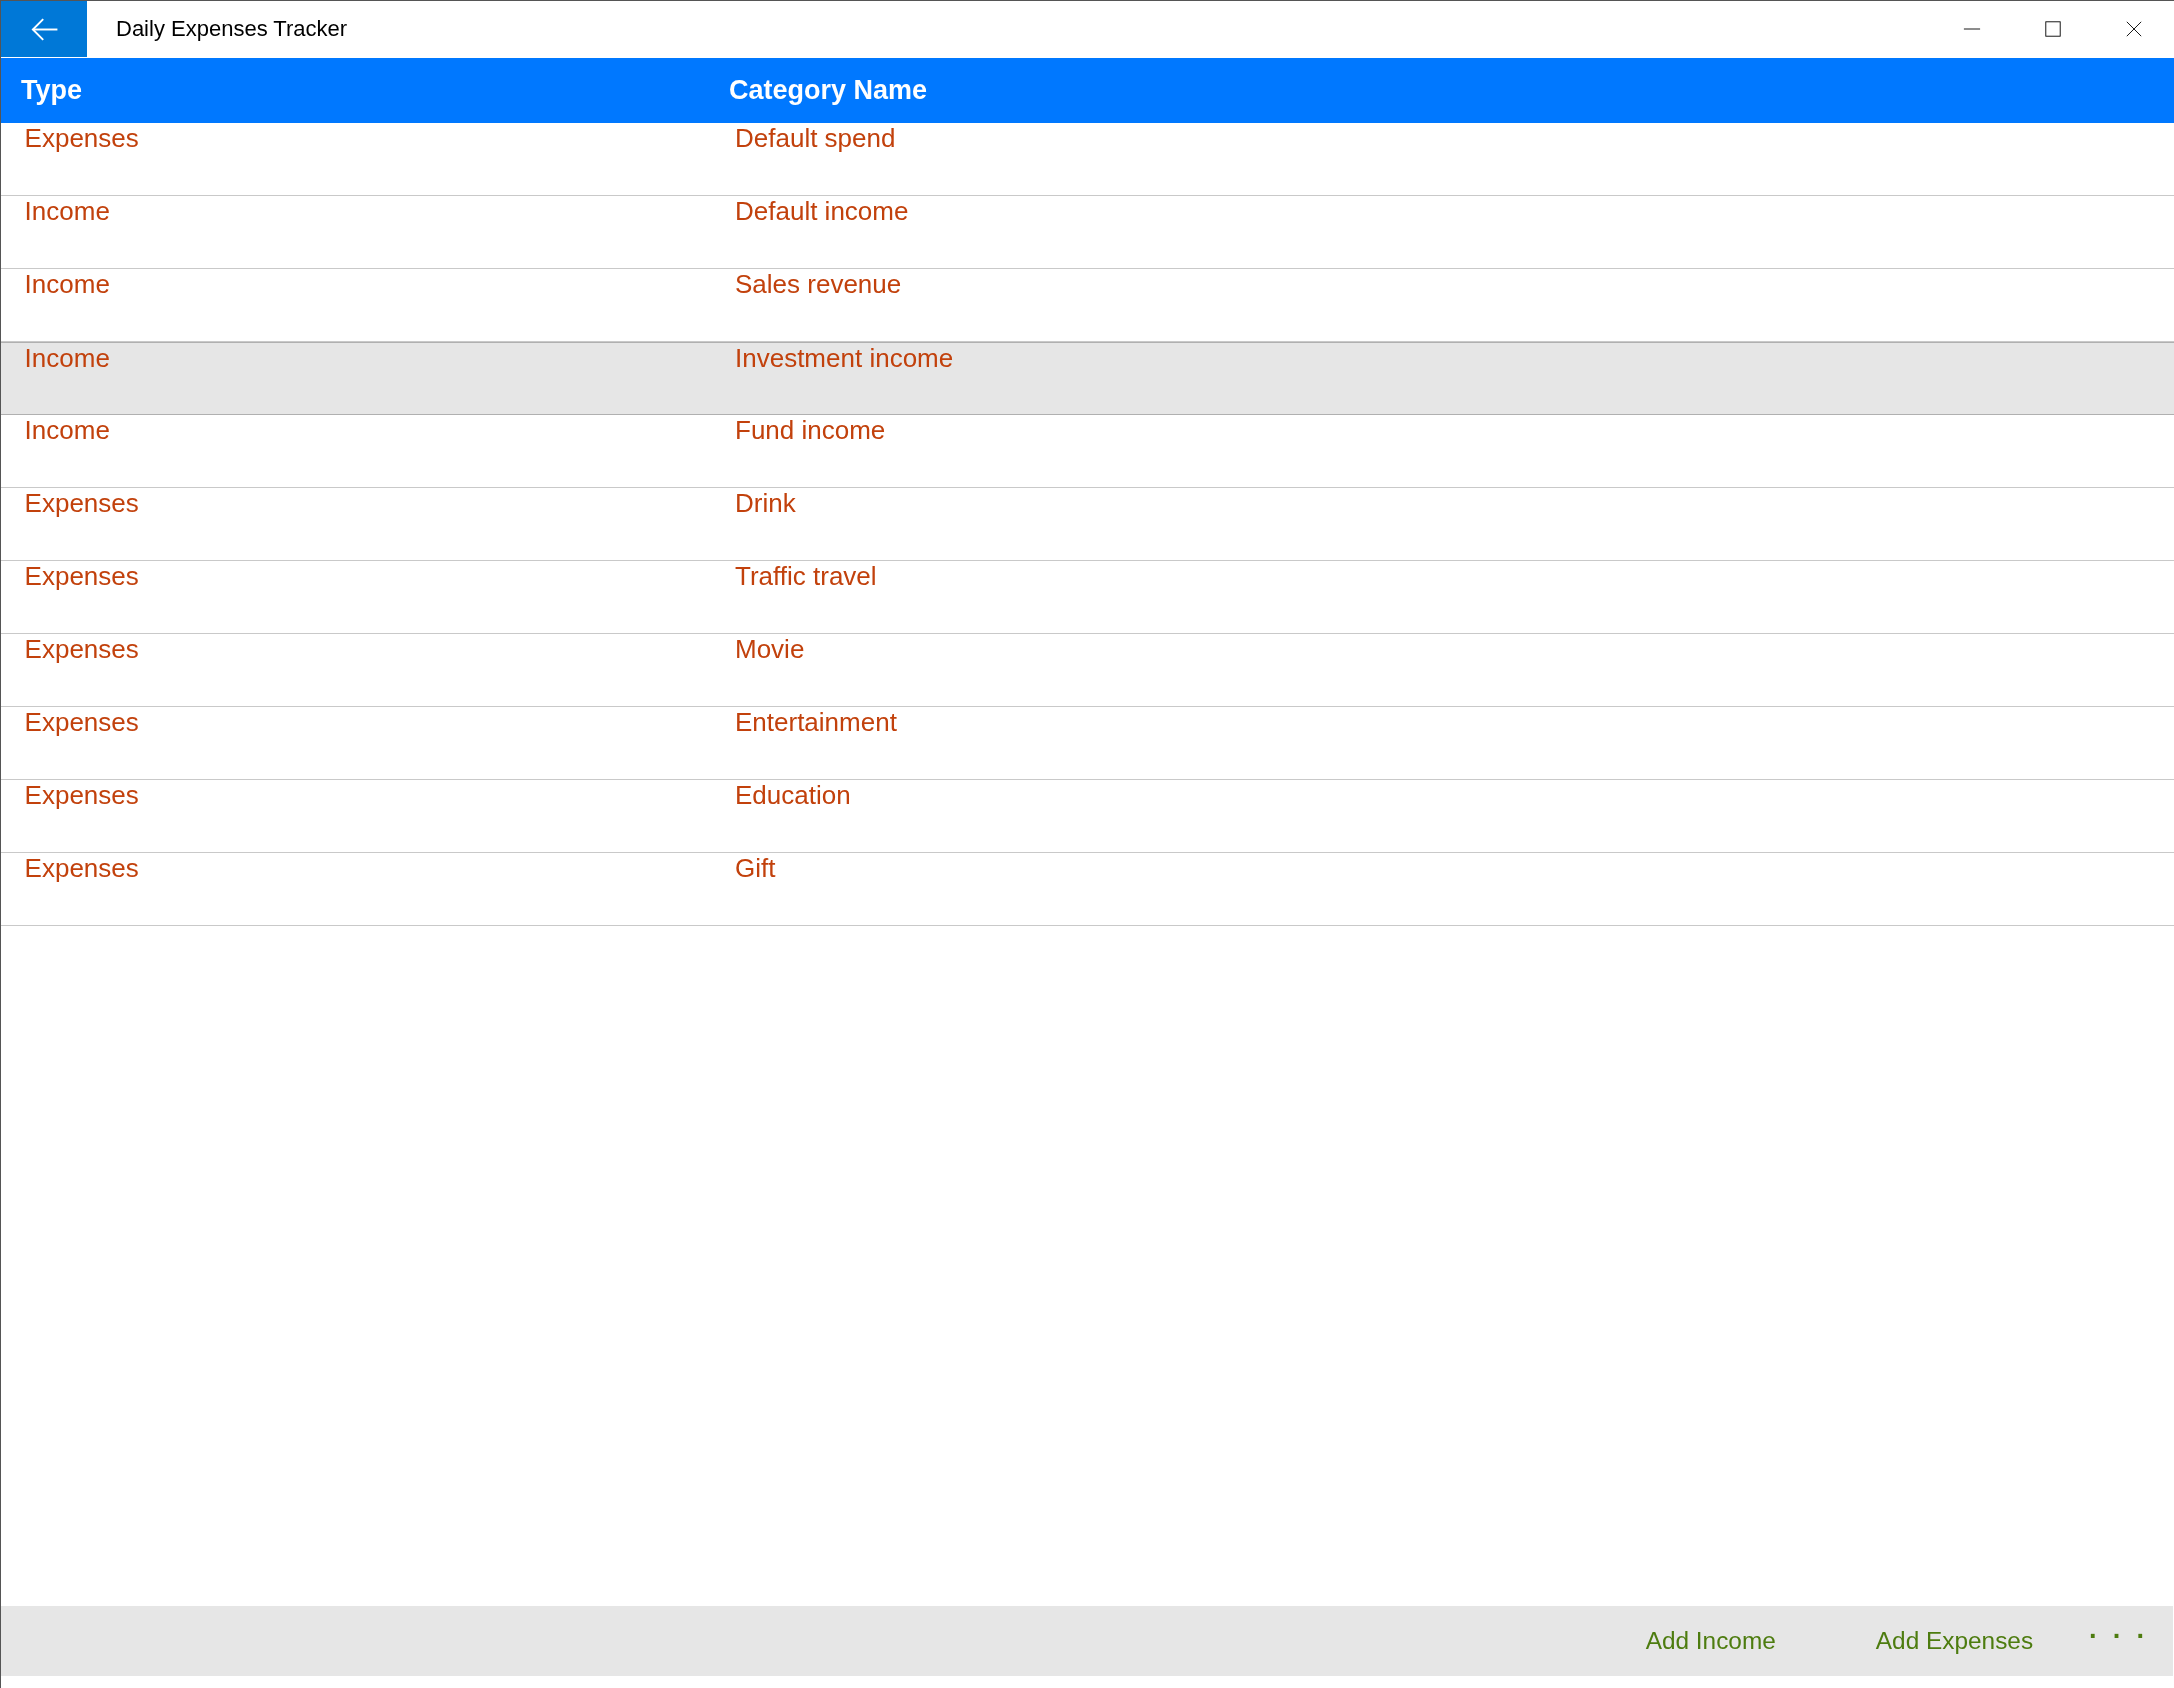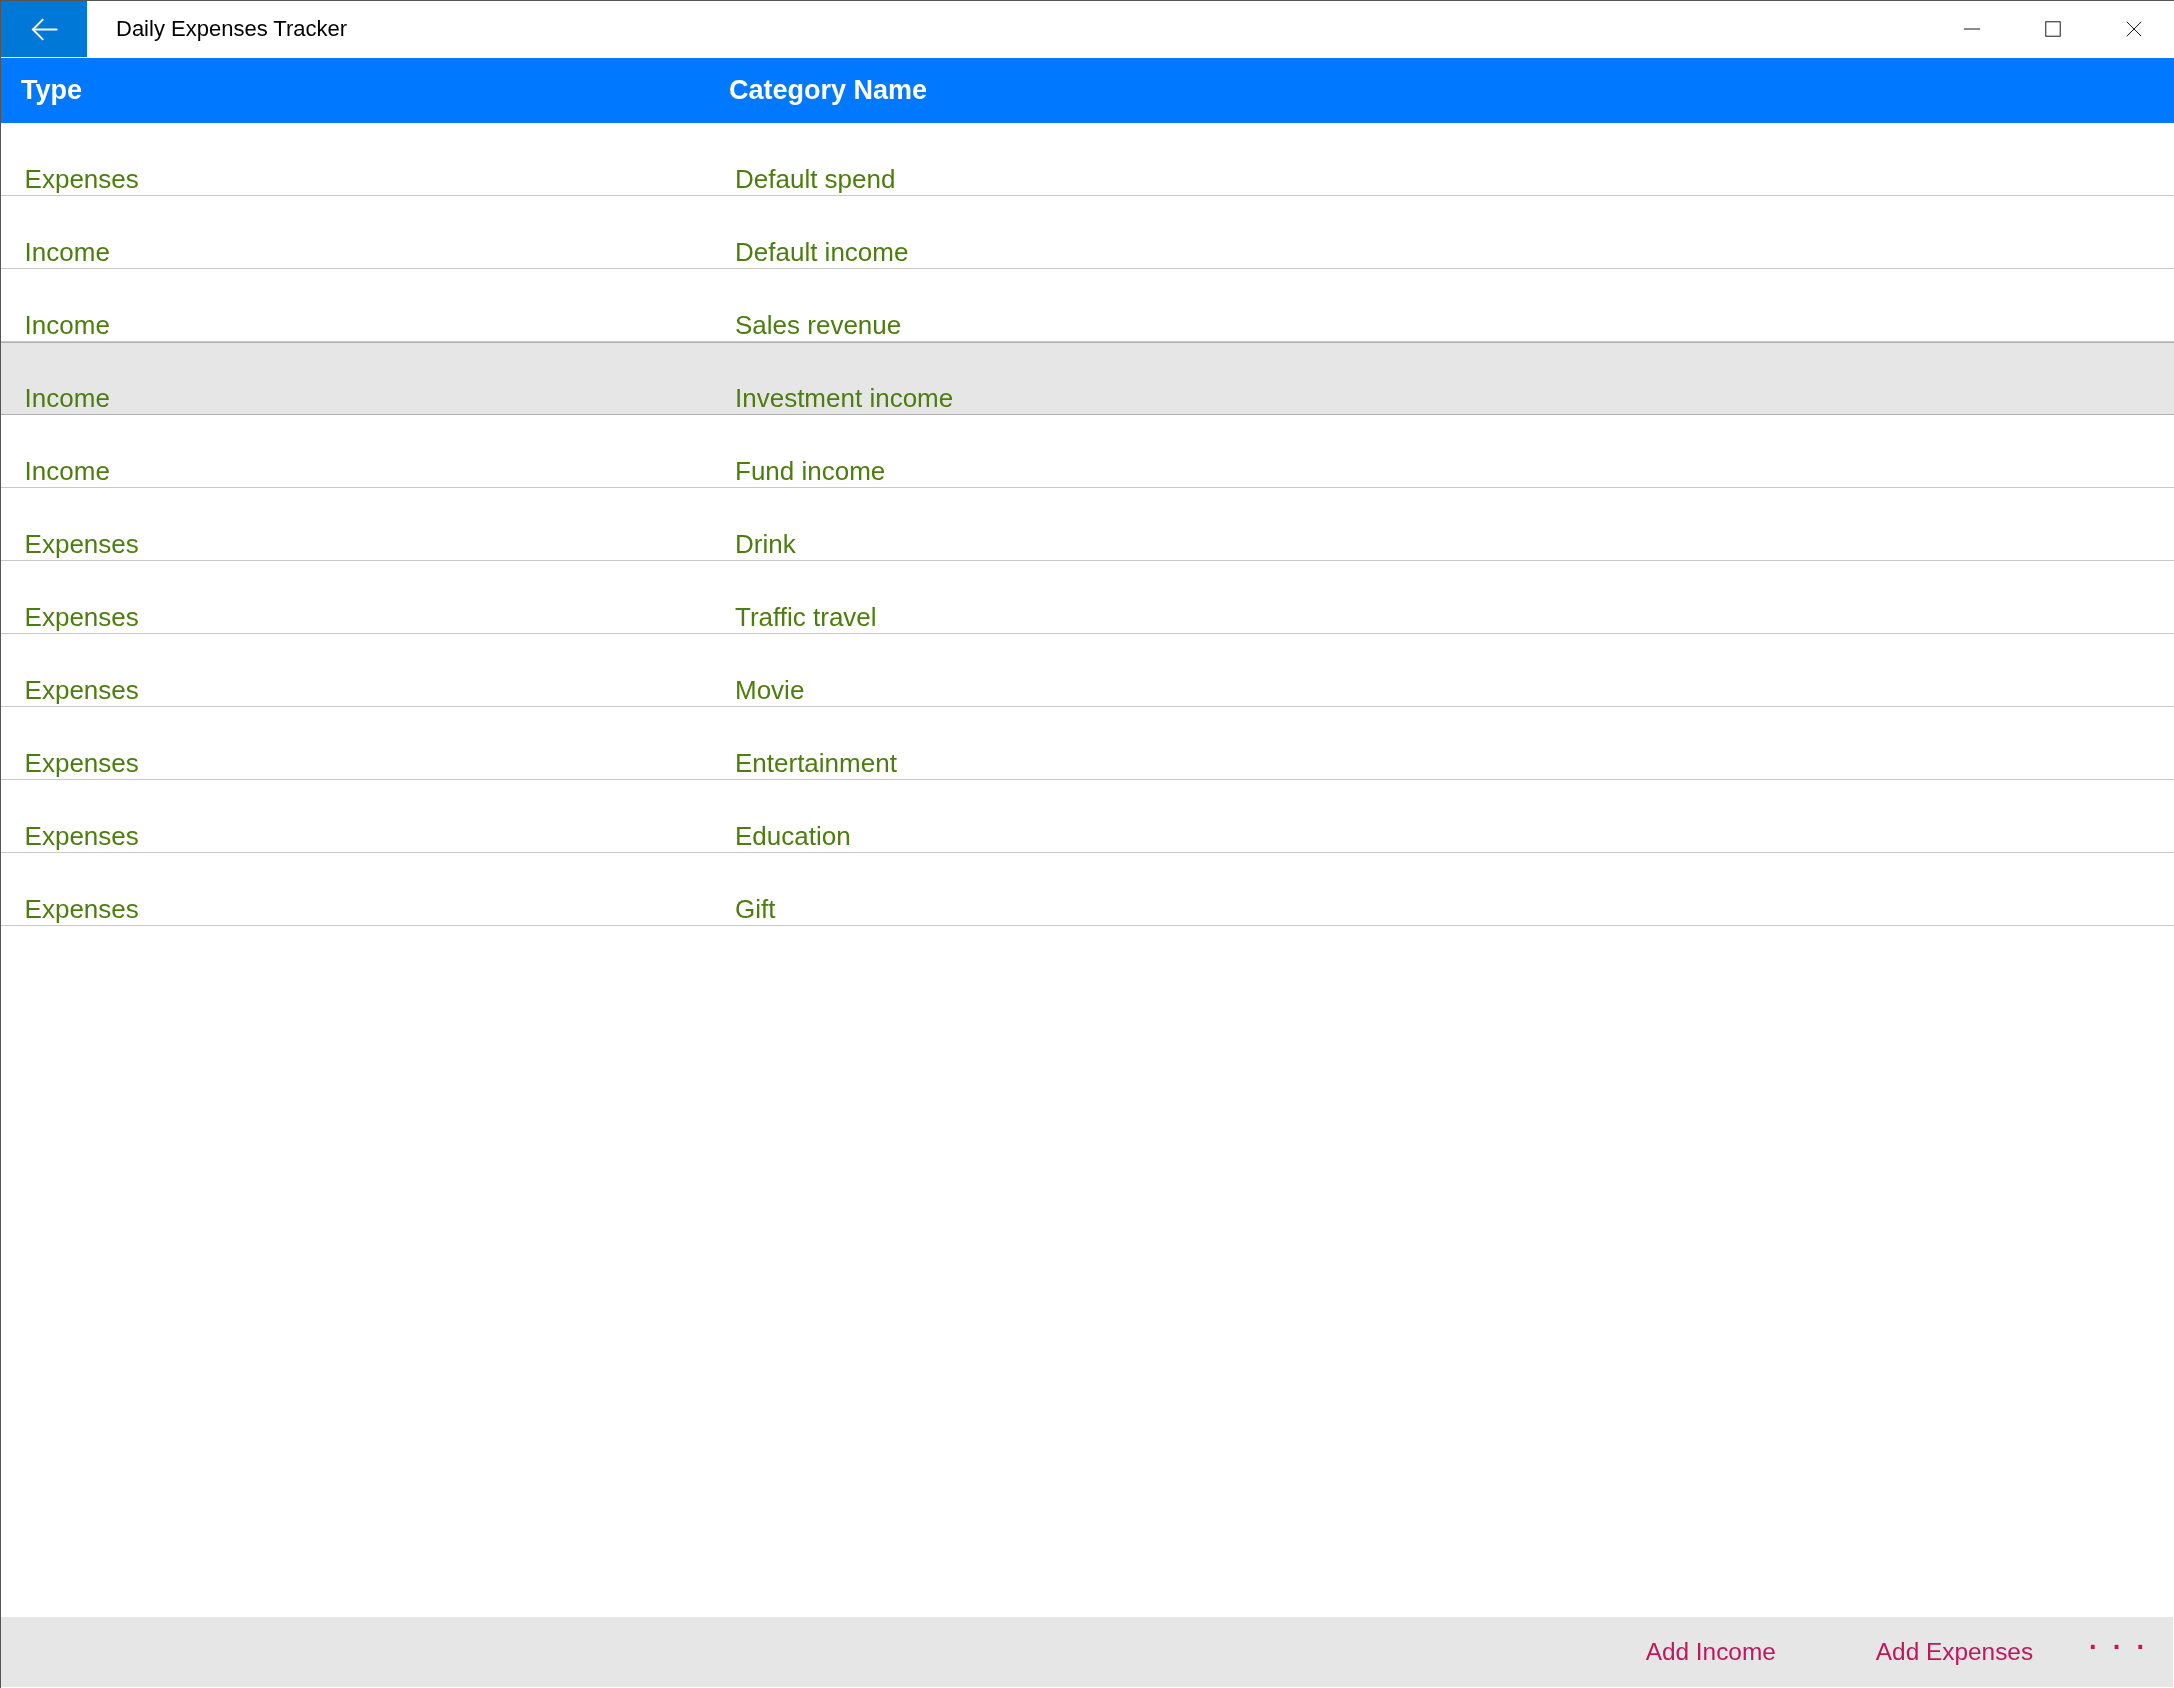--- a/index.html
+++ b/index.html
@@ -80,54 +80,54 @@
   .col-name {
     flex: 1;
     padding-left: 0;
   }
   .table-container {
     padding: 0 20px;
   }
   .data-row {
     height: 73px;
     display: flex;
-    align-items: flex-end;
+    align-items: flex-start;
     border-bottom: 1.8px solid #c9c9c9;
     font-size: 26px;
-    color: #4d7c0f;
+    color: #c2410c;
     cursor: pointer;
     margin: 0 -20px;
     padding: 0 20px;
   }
   .data-row.highlighted {
     background: #e6e6e6;
     border-top: 0.9px solid #b0b0b0;
     border-bottom: 1.8px solid #b0b0b0;
   }
   .cell-type {
     width: 708px;
     padding-left: 3.6px;
   }
   .cell-name {
     flex: 1;
     margin-left: 6px;
   }
   .bottom-bar {
     position: absolute;
-    bottom: 1px;
+    bottom: 12px;
     left: 0.9px;
     right: 0.9px;
     height: 70px;
     background: #e6e6e6;
     display: flex;
     align-items: center;
     justify-content: flex-end;
     padding-right: 18px;
     font-size: 24.4px;
-    color: #be185d;
+    color: #4d7c0f;
   }
   .bottom-action {
     padding: 0 50px;
     cursor: pointer;
   }
   .more-btn {
     width: 72px;
     display: flex;
     align-items: center;
     justify-content: center;

